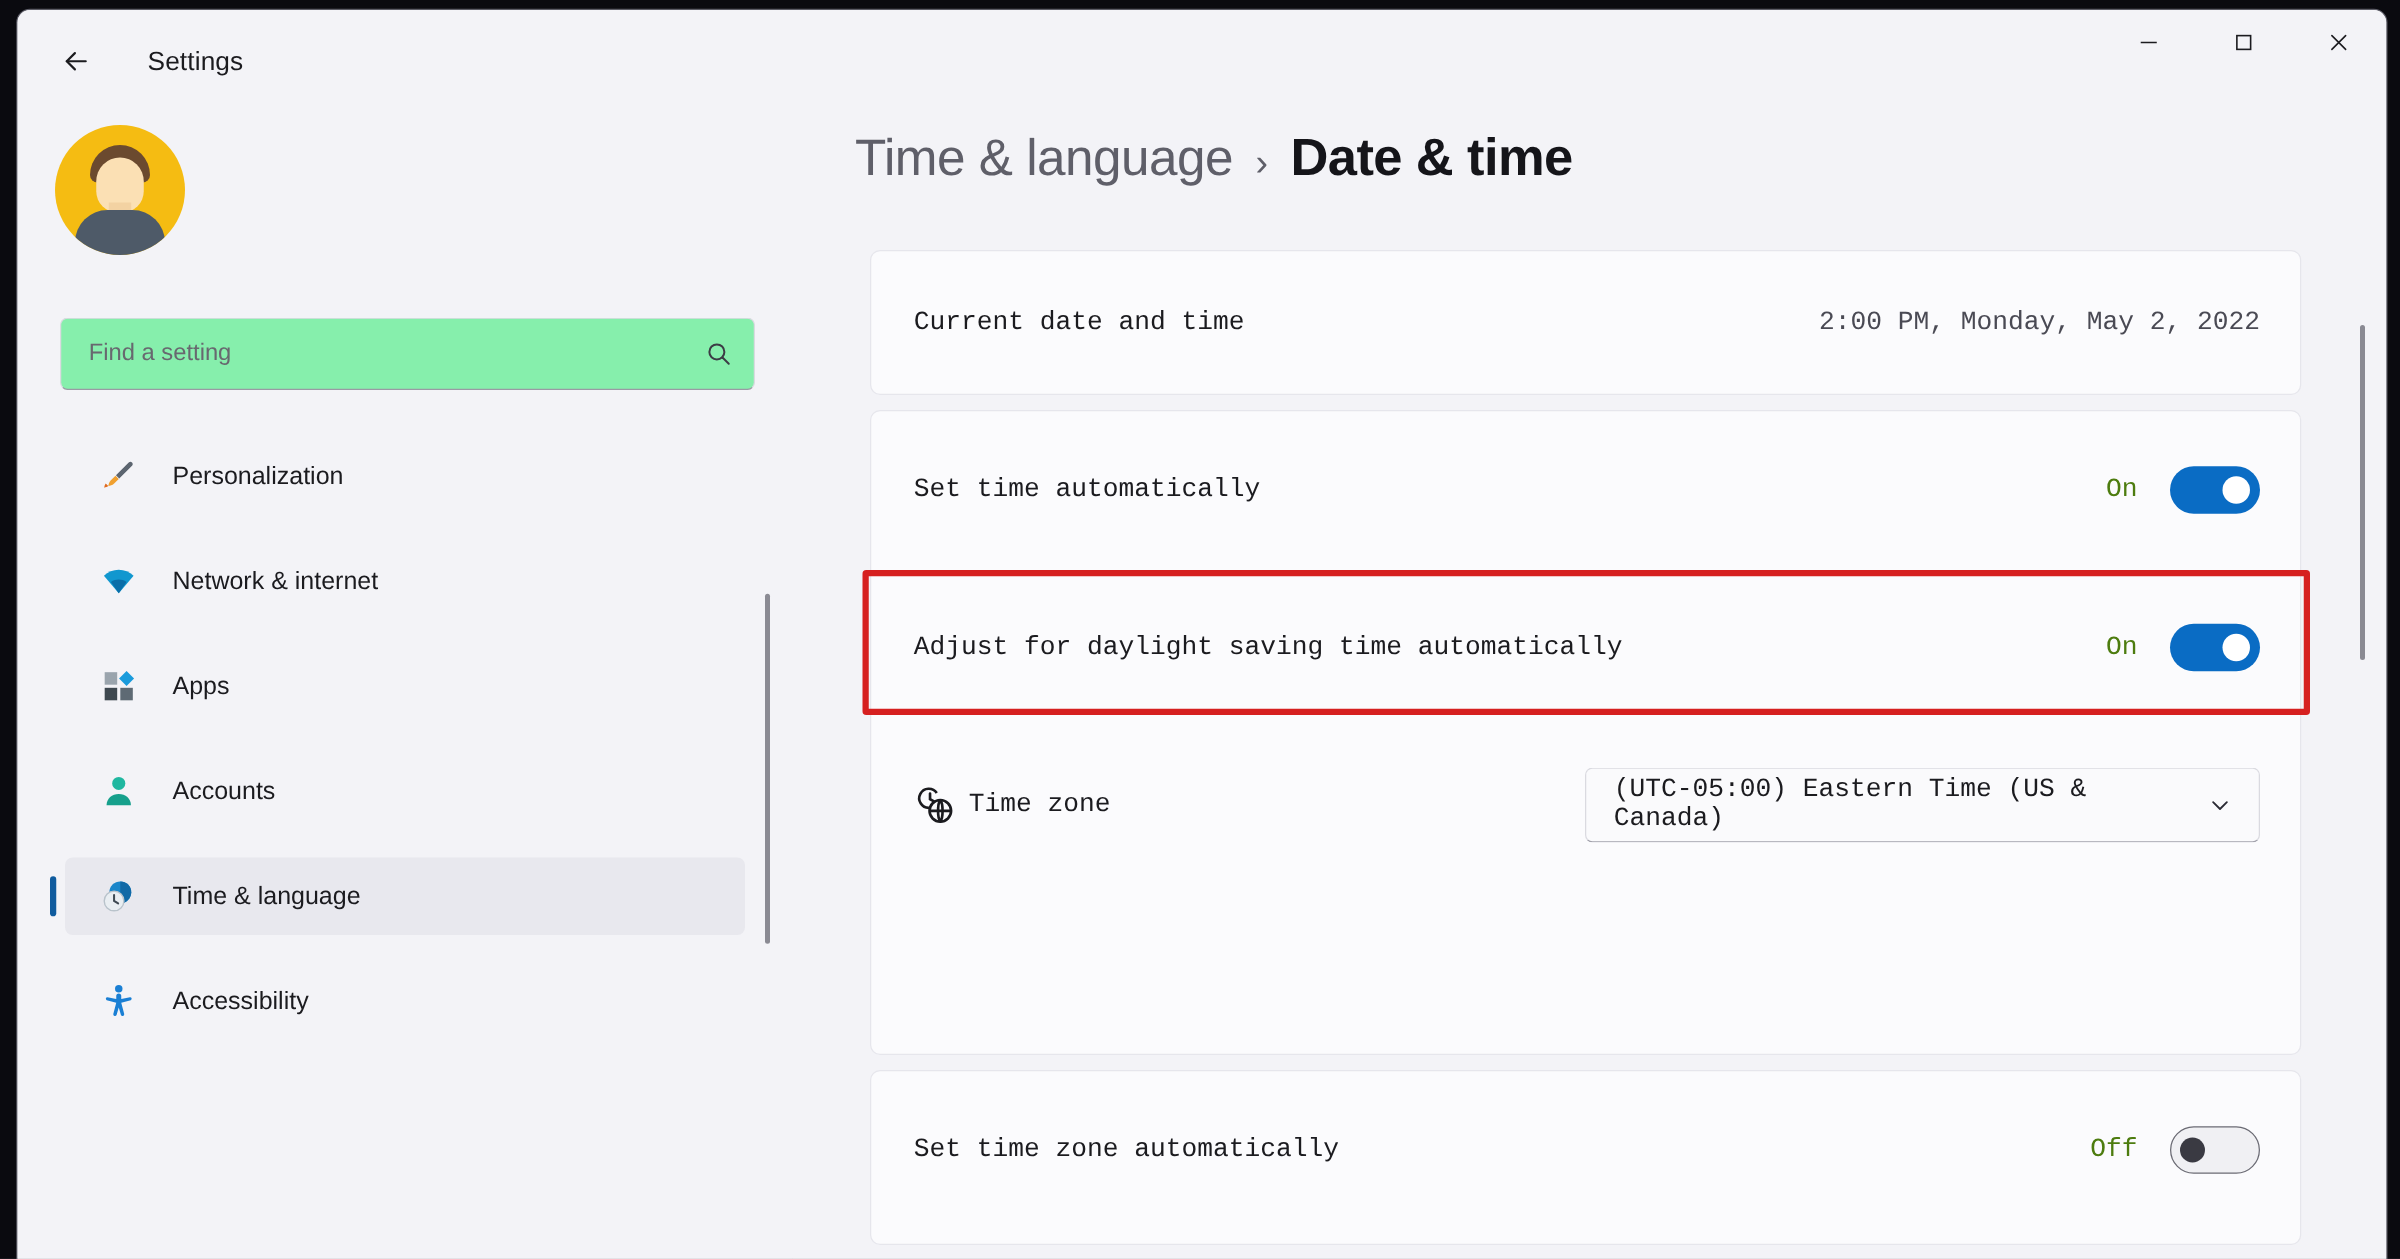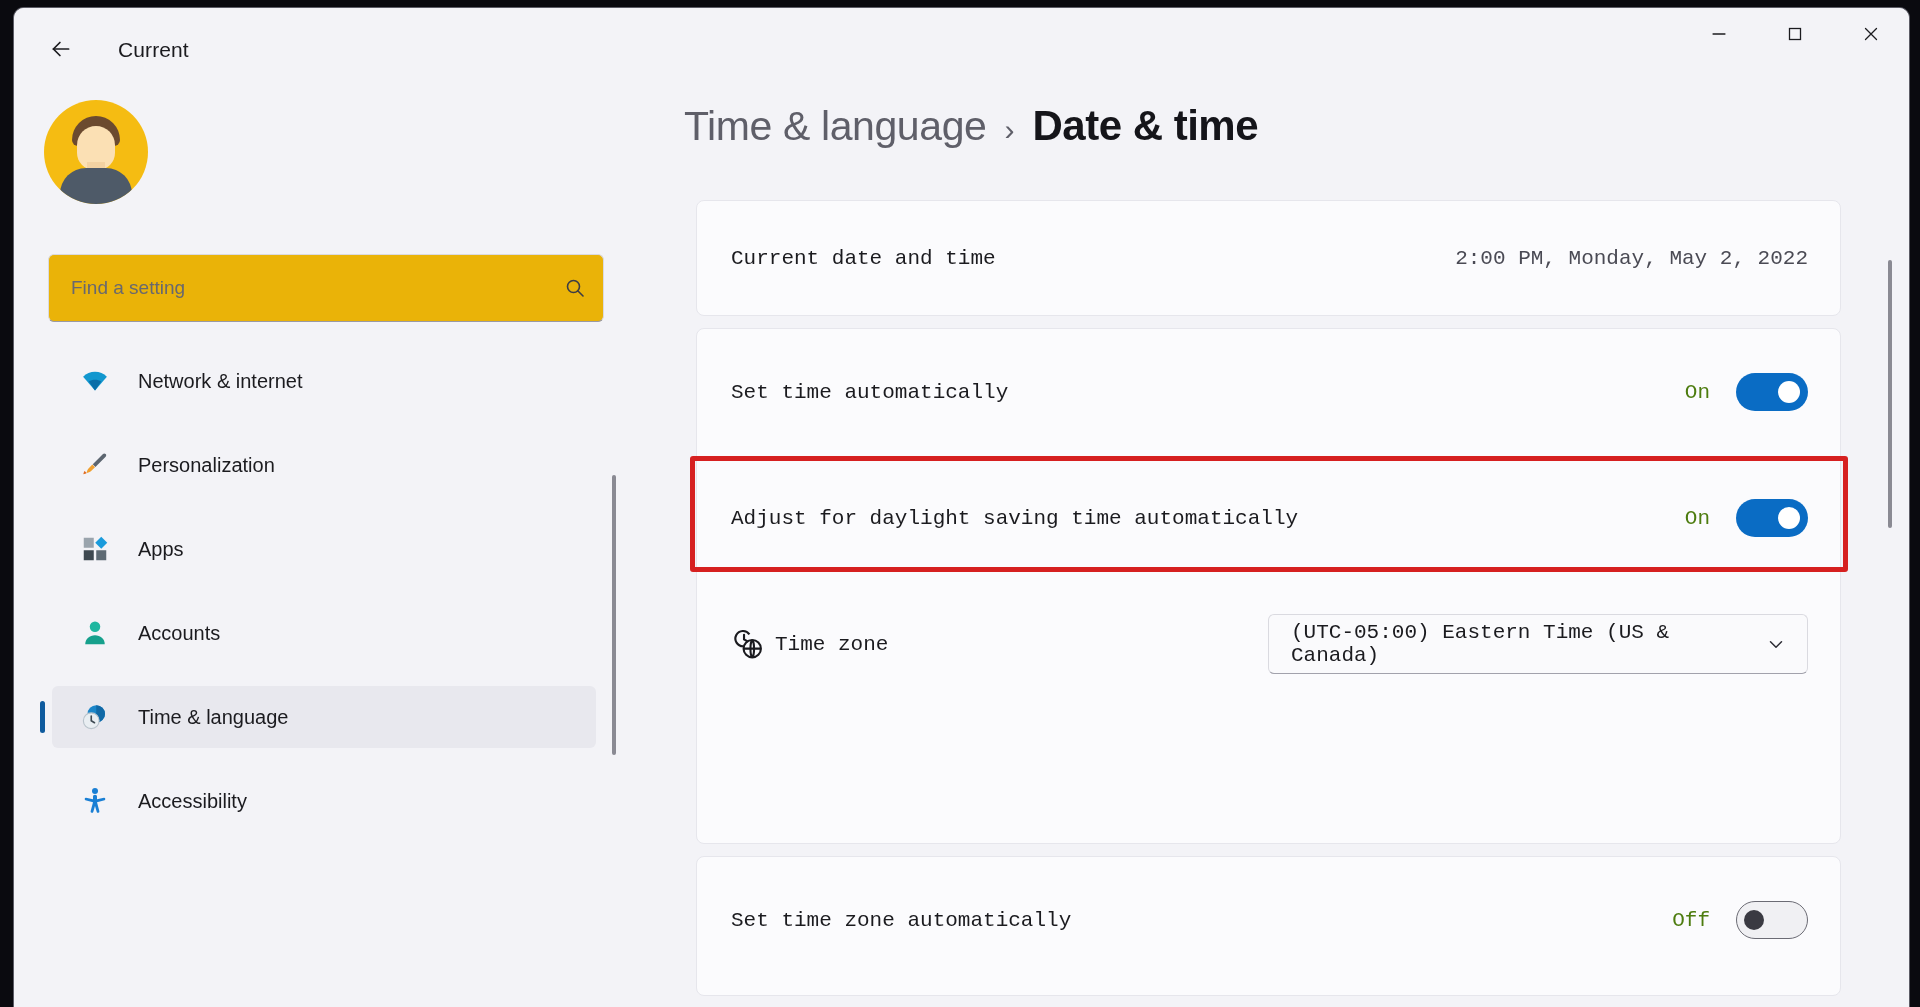--- a/index.html
+++ b/index.html
@@ -70,22 +70,22 @@
   #avatar .body { position: absolute; left: 16px; top: 68px; width: 72px; height: 44px;
     background: #4e5a68; border-radius: 26px 26px 0 0; }
   #avatar .neck { position: absolute; left: 43px; top: 62px; width: 18px; height: 14px;
     background: #f3d2a2; }
   #account-text { display: flex; flex-direction: column; gap: 6px; }
   #account-name { font-size: 22px; color: #1b1b1f; font-weight: 600; }
   #account-email { font-size: 19px; color: #31313a; }
 
   #search-wrap {
     position: absolute; left: 34px; top: 174px;
-    width: 556px; height: 68px;
-    background: #eab308;
+    width: 556px; height: 58px;
+    background: #86efac;
     border: 1px solid #dadae0;
     border-bottom-color: #9a9aa4;
     border-radius: 6px;
     display: flex; align-items: center;
   }
   #search-input {
     flex: 1; border: 0; outline: 0; background: transparent;
     font-size: 19px; color: #5b5b64; padding: 0 22px;
     font-family: "Liberation Sans", sans-serif;
   }
@@ -208,21 +208,21 @@
 
   <div id="titlebar">
     <div id="back-btn">
       <span>
         <svg viewBox="0 0 24 24" fill="none" stroke="#1b1b1f" stroke-width="1.6" stroke-linecap="round" stroke-linejoin="round">
           <path d="M19 12H5"></path>
             <path d="M11 6l-6 6 6 6"></path>
         </svg>
       </span>
     </div>
-    <div id="app-title">Current</div>
+    <div id="app-title">Settings</div>
 
     <div class="wc" id="wc-min">
       <span>
         <svg viewBox="0 0 24 24">
             <path d="M5 12h14" stroke="#1b1b1f" stroke-width="1.4"></path>
           </svg>
       </span>
     </div>
     <div class="wc" id="wc-max">
       <span>
@@ -259,36 +259,36 @@
             <path d="M15 15l5 5" stroke-linecap="round"></path>
         </svg>
       </span>
     </div>
 
     <div id="nav">
 
       <div class="nav-item">
         <span class="nav-ico">
           <svg viewBox="0 0 24 24">
+            <path d="M20.5 3.2c.6.6.6 1.5 0 2.1l-8.2 8.2-2.1-2.1 8.2-8.2c.6-.6 1.5-.6 2.1 0z" fill="#5c6570"></path>
+            <path d="M9.9 11.6l2.1 2.1-3.1 3.1c-.9.9-2.4 1.3-3.6 1.5.3-1.3.6-2.7 1.5-3.6z" fill="#f0a030"></path>
+            <path d="M5.3 18.3c-.5.5-1.6.9-2.6 1 .1-1 .5-2.1 1-2.6z" fill="#e06a1e"></path>
+          </svg>
+        </span>
+        <span>Personalization</span>
+      </div>
+
+      <div class="nav-item">
+        <span class="nav-ico">
+          <svg viewBox="0 0 24 24">
               <path d="M2.5 8.5C5 6 8.4 4.6 12 4.6s7 1.4 9.5 3.9L12 19.6z" fill="#1197cf"></path>
             <path d="M12 19.6L7 12.4c1.5-1 3.2-1.5 5-1.5s3.5.5 5 1.5z" fill="#0b6ea8"></path>
             </svg>
         </span>
         <span>Network &amp; internet</span>
-      </div>
-
-      <div class="nav-item">
-        <span class="nav-ico">
-          <svg viewBox="0 0 24 24">
-            <path d="M20.5 3.2c.6.6.6 1.5 0 2.1l-8.2 8.2-2.1-2.1 8.2-8.2c.6-.6 1.5-.6 2.1 0z" fill="#5c6570"></path>
-            <path d="M9.9 11.6l2.1 2.1-3.1 3.1c-.9.9-2.4 1.3-3.6 1.5.3-1.3.6-2.7 1.5-3.6z" fill="#f0a030"></path>
-            <path d="M5.3 18.3c-.5.5-1.6.9-2.6 1 .1-1 .5-2.1 1-2.6z" fill="#e06a1e"></path>
-          </svg>
-        </span>
-        <span>Personalization</span>
       </div>
 
       <div class="nav-item">
         <span class="nav-ico">
           <svg viewBox="0 0 24 24">
             <rect x="3" y="3" width="8" height="8" fill="#9aa4ad"></rect>
             <rect x="3" y="13" width="8" height="8" fill="#3e4850"></rect>
             <rect x="13" y="13" width="8" height="8" fill="#5e6a74"></rect>
             <path d="M17 2.2l4.8 4.8L17 11.8 12.2 7z" fill="#1a9bdc"></path>
           </svg>

